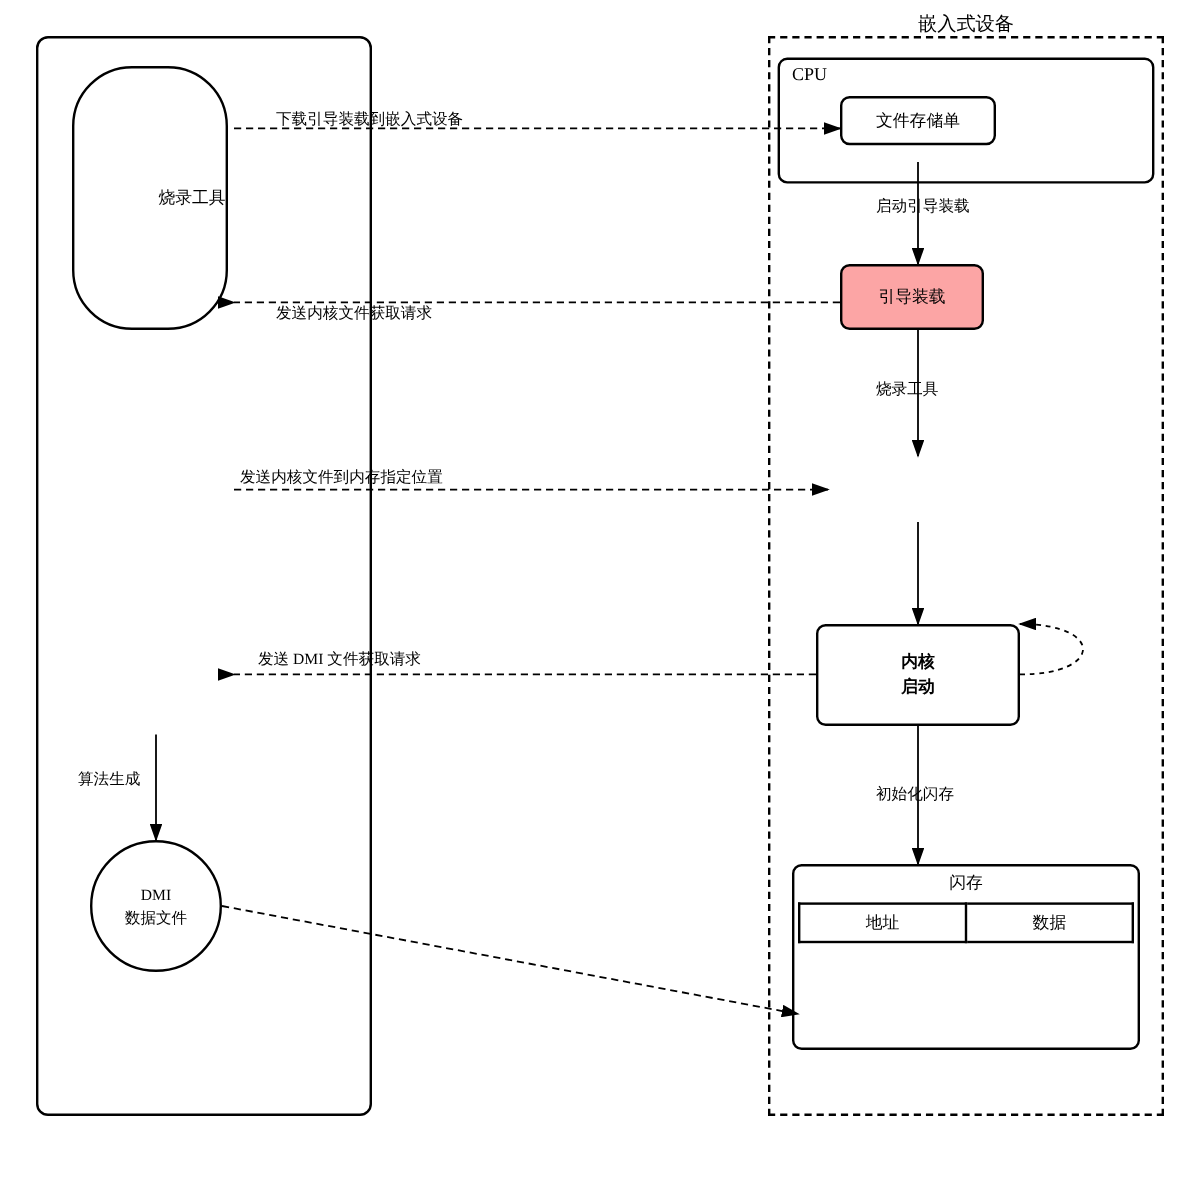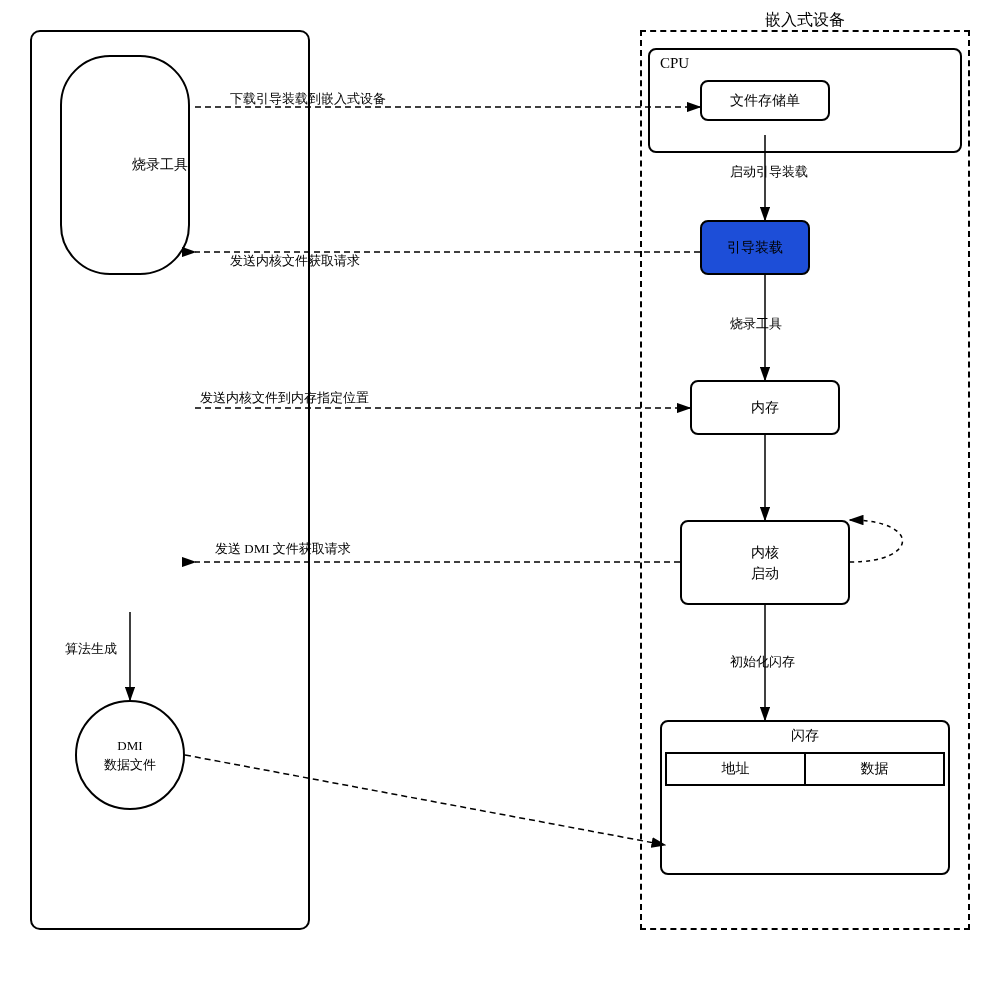--- a/index.html
+++ b/index.html
@@ -91,29 +91,29 @@
       justify-content: center;
       font-size: 14px;
       background: #fff;
     }
 
     
     .bootloader-box {
       position: absolute;
       left: 700px;
       top: 220px;
-      width: 110px;
+      width: 120px;
       height: 55px;
       border: 2px solid #000;
       border-radius: 8px;
       display: flex;
       align-items: center;
       justify-content: center;
       font-size: 14px;
-      background: #1d4ed8;
+      background: #fca5a5;
     }
 
     
     .memory-box {
       position: absolute;
       left: 690px;
       top: 380px;
       width: 150px;
       height: 55px;
       border: 2px solid #000;
@@ -142,20 +142,21 @@
       left: 680px;
       top: 520px;
       width: 170px;
       height: 85px;
       display: flex;
       align-items: center;
       justify-content: center;
       font-size: 14px;
       line-height: 1.5;
       text-align: right;
+      font-weight: bold;
     }
 
     
     .flash-outer-box {
       position: absolute;
       left: 660px;
       top: 720px;
       width: 290px;
       height: 155px;
       border: 2px solid #000;
@@ -263,23 +264,20 @@
   </div>
 
   <div class="burn-tool-box">
     <span>烧录工具</span>
   </div>
 
   <div class="bootloader-box">
     <span>引导装载</span>
   </div>
 
-  <div class="memory-box">
-    <span>内存</span>
-  </div>
 
   <div class="kernel-outer-box"></div>
   <div class="kernel-inner-label">
     <span style="white-space:pre-line">内核
 启动</span>
   </div>
 
   <div class="flash-outer-box"></div>
   <div class="flash-label">闪存</div>
 

